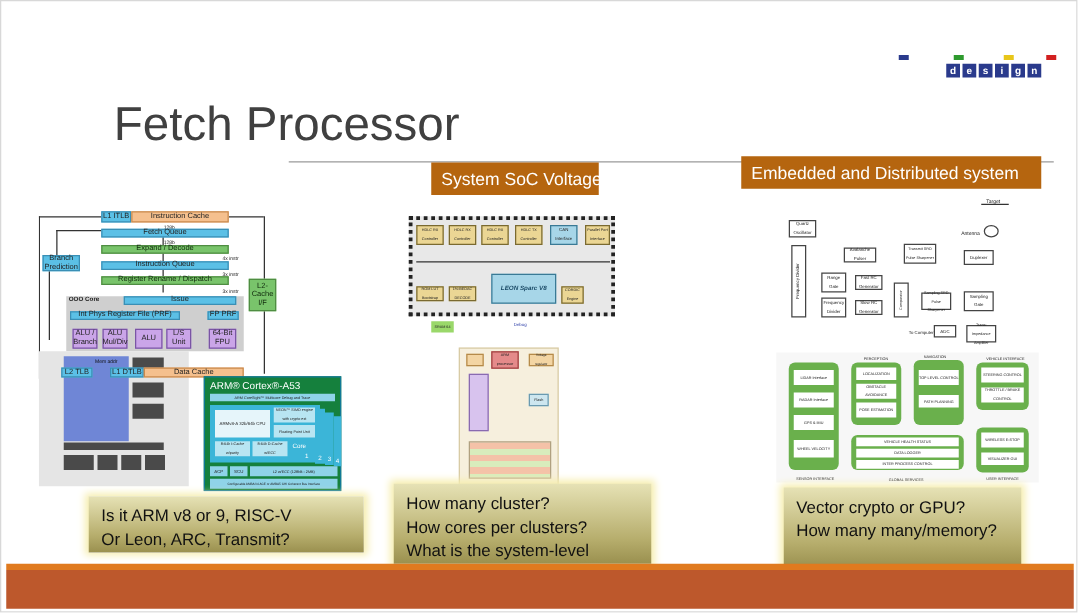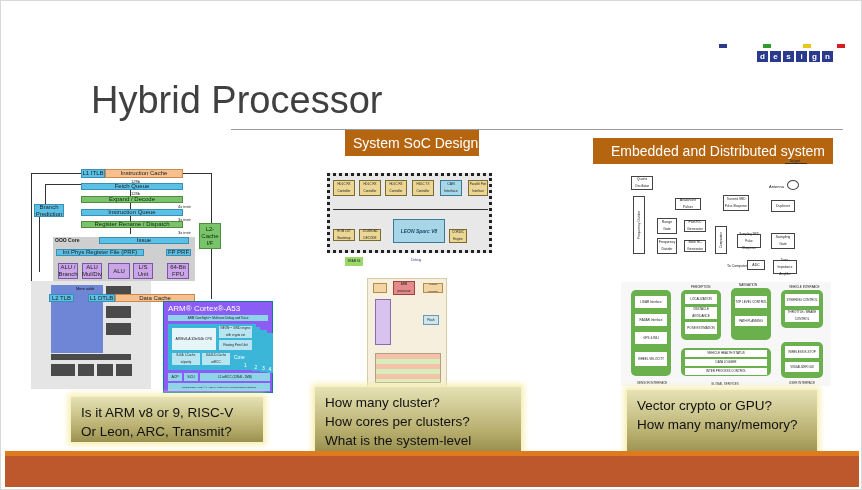--- a/index.html
+++ b/index.html
@@ -15,36 +15,36 @@
   .logo-dot { position: absolute; height: 4px; top: 27px; }
 
   
   .title { position: absolute; left: 90px; top: 78px; font-family: "Liberation Sans", sans-serif; font-size: 38px; color: #404040; font-weight: normal; letter-spacing: 0px; }
   .title-rule { position: absolute; left: 230px; top: 128px; width: 612px; height: 1px; background: #9a9a9a; }
 
   
   .tag { position: absolute; background: #b5650f; color: #fff; font-family: "Liberation Sans", sans-serif; font-size: 14px; line-height: 26px; height: 26px; padding: 0 8px; white-space: nowrap; }
   .tag1 { left: 34px; top: 129px; width: 199px; }
   .tag2 { left: 344px; top: 129px; width: 134px; }
-  .tag3 { left: 592px; top: 137px; width: 240px; text-align: right; }
+  .tag3 { left: 592px; top: 124px; width: 240px; }
 
   
   .panel { position: absolute; overflow: hidden; }
   .box { position: absolute; font-size: 6px; font-family: "Liberation Sans", sans-serif; text-align: center; color: #222; display: flex; align-items: center; justify-content: center; line-height: 7px; }
   .blue { background: #5bc0e6; border: 1px solid #3a8fb5; }
   .peach { background: #f5c08e; border: 1px solid #c98a4e; }
   .green { background: #79c46b; border: 1px solid #4f8d42; color: #102a0c; }
   .purple { background: #caa5e8; border: 1px solid #7a55a5; }
   .gray-bg { background: #cfcfcf; }
   .dark { background: #4a4a4a; color: #ddd; font-size: 3px; }
   .line { position: absolute; background: #333; }
 
   
   .qbox { position: absolute; background: linear-gradient(#e6e2b5, #b6ad6c 70%, #9a904f); color: #111; font-family: "Liberation Sans", sans-serif; font-size: 13.5px; line-height: 19px; padding: 6px 10px; box-shadow: 0 0 6px 3px #f6eeb0; }
-  .q1 { left: 70px; top: 396px; width: 192px; height: 45px; }
+  .q1 { left: 70px; top: 396px; width: 220px; height: 45px; }
   .q2 { left: 314px; top: 386px; width: 206px; height: 64px; }
   .q3 { left: 626px; top: 389px; width: 190px; height: 64px; }
 
   
   .band-top { position: absolute; left: 4px; top: 450px; width: 854px; height: 5px; background: #e07a1f; }
   .band { position: absolute; left: 4px; top: 455px; width: 854px; height: 31px; background: #bd582c; }
 </style>
 </head>
 <body>
 
@@ -58,24 +58,24 @@
     <div class="logo-sub">
       <span>d</span>
       <span>e</span>
       <span>s</span>
       <span>i</span>
       <span>g</span>
       <span>n</span>
     </div>
   </div>
 
-  <div class="title">Hybrid Processor</div>
+  <div class="title">Fetch Processor</div>
   <div class="title-rule"></div>
 
-  <div class="tag tag2">System SoC Design</div>
+  <div class="tag tag2">System SoC Voltage</div>
   <div class="tag tag3">Embedded and Distributed system</div>
 
   <div class="panel" style="left:30px;top:160px;width:250px;height:232px;">
 
     <div class="line" style="left:0;top:12px;width:1px;height:130px;"></div>
     <div class="line" style="left:0;top:12px;width:50px;height:1px;"></div>
     <div class="line" style="left:152px;top:12px;width:28px;height:1px;"></div>
     <div class="line" style="left:180px;top:12px;width:1px;height:50px;"></div>
     <div class="line" style="left:180px;top:88px;width:1px;height:50px;"></div>
     <div class="line" style="left:14px;top:23px;width:1px;height:20px;"></div>
@@ -119,21 +119,21 @@
     <div class="box dark" style="left:20px;top:193px;width:80px;height:6px;"></div>
     <div class="box dark" style="left:20px;top:203px;width:24px;height:12px;"></div>
     <div class="box dark" style="left:47px;top:203px;width:16px;height:12px;"></div>
     <div class="box dark" style="left:66px;top:203px;width:16px;height:12px;"></div>
     <div class="box dark" style="left:85px;top:203px;width:16px;height:12px;"></div>
 
     <div class="box blue" style="left:18px;top:133px;width:25px;height:8px;">L2 TLB</div>
     <div class="box blue" style="left:57px;top:133px;width:27px;height:8px;">L1 DTLB</div>
     <div class="box peach" style="left:84px;top:133px;width:80px;height:8px;">Data Cache</div>
 
-    <div style="position:absolute;left:132px;top:140px;width:110px;height:92px;background:#8b5cf6;border:1px solid #117a97;">
+    <div style="position:absolute;left:132px;top:140px;width:110px;height:92px;background:#15803d;border:1px solid #117a97;">
       <div style="color:#fff;font-size:8px;padding:2px 4px;font-family:'Liberation Sans',sans-serif;">ARM® Cortex®-A53</div>
       <div class="box" style="left:4px;top:13px;width:100px;height:6px;background:#8fd3e8;font-size:3px;">ARM CoreSight™ Multicore Debug and Trace</div>
       <div style="position:absolute;left:4px;top:22px;width:88px;height:46px;background:#3bb5d8;"></div>
       <div class="box" style="left:88px;top:25px;width:8px;height:44px;background:#3bb5d8;color:#fff;font-size:5px;align-items:flex-end;">2</div>
       <div class="box" style="left:96px;top:28px;width:7px;height:42px;background:#3bb5d8;color:#fff;font-size:5px;align-items:flex-end;">3</div>
       <div class="box" style="left:103px;top:31px;width:6px;height:40px;background:#3bb5d8;color:#fff;font-size:5px;align-items:flex-end;">4</div>
       <div class="box" style="left:8px;top:26px;width:44px;height:22px;background:#e6f5fa;font-size:3.5px;">ARMv8-A 32b/64b CPU</div>
       <div class="box" style="left:55px;top:24px;width:33px;height:12px;background:#b8e5f2;font-size:3px;">NEON™ SIMD engine with crypto ext</div>
       <div class="box" style="left:55px;top:38px;width:33px;height:10px;background:#b8e5f2;font-size:3px;">Floating Point Unit</div>
       <div class="box" style="left:8px;top:51px;width:28px;height:12px;background:#b8e5f2;font-size:3px;">8-64k I-Cache w/parity</div>

